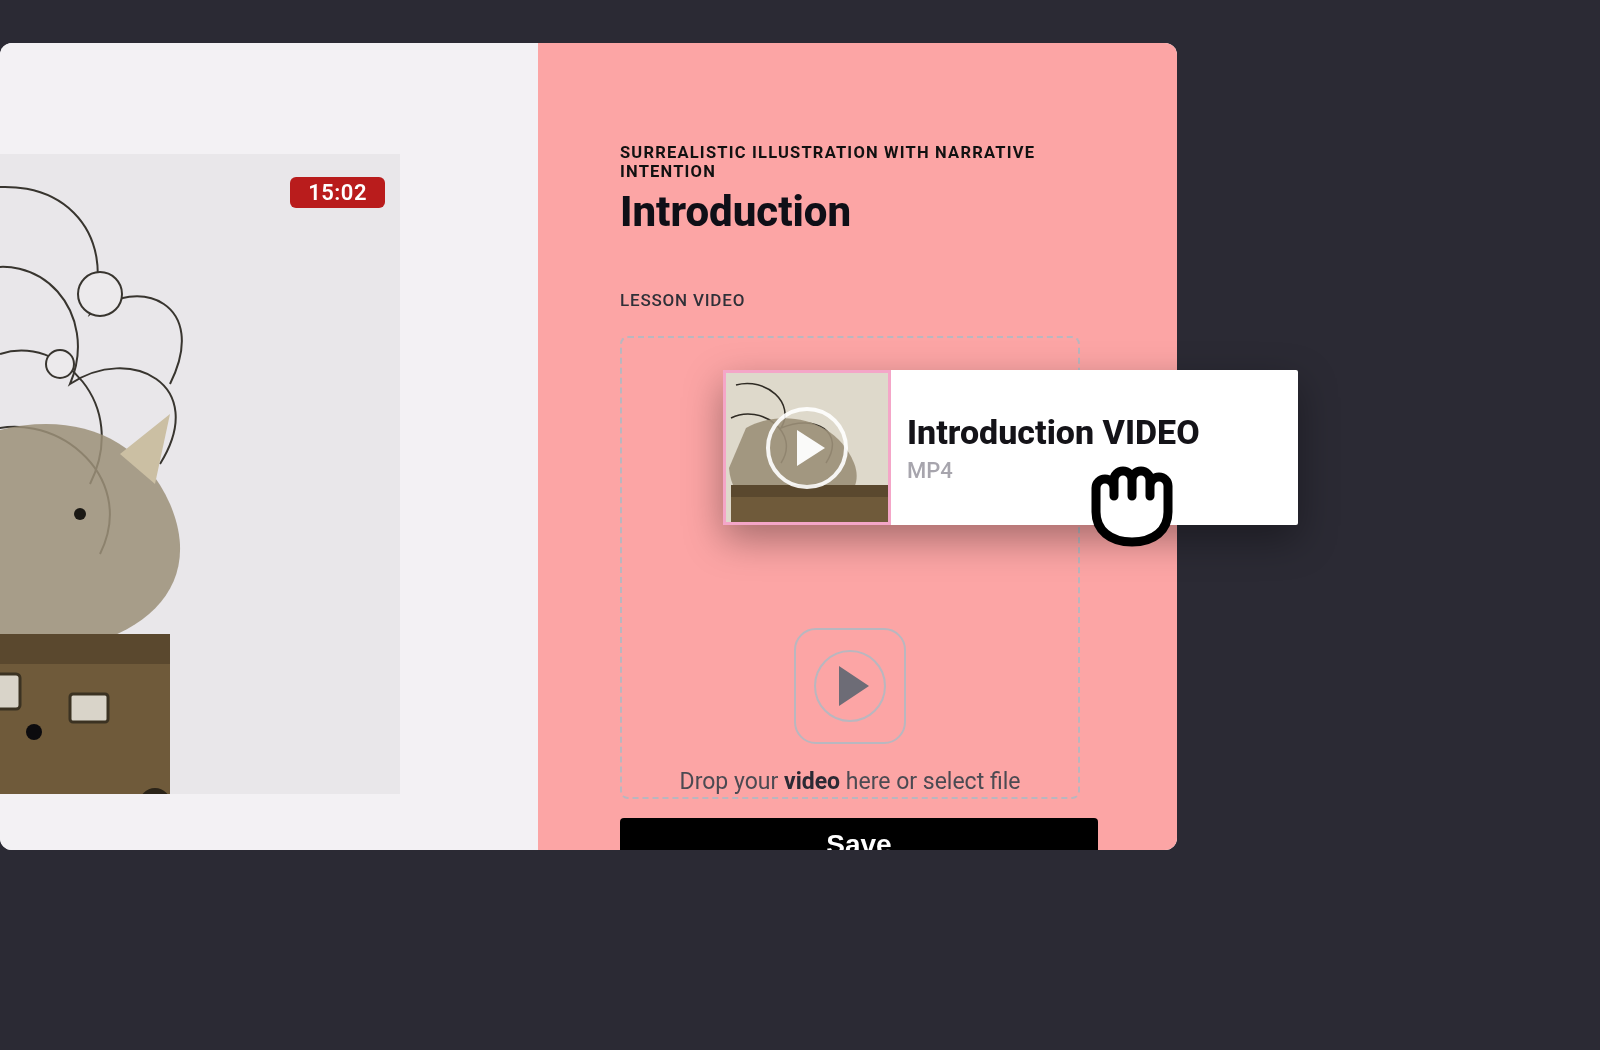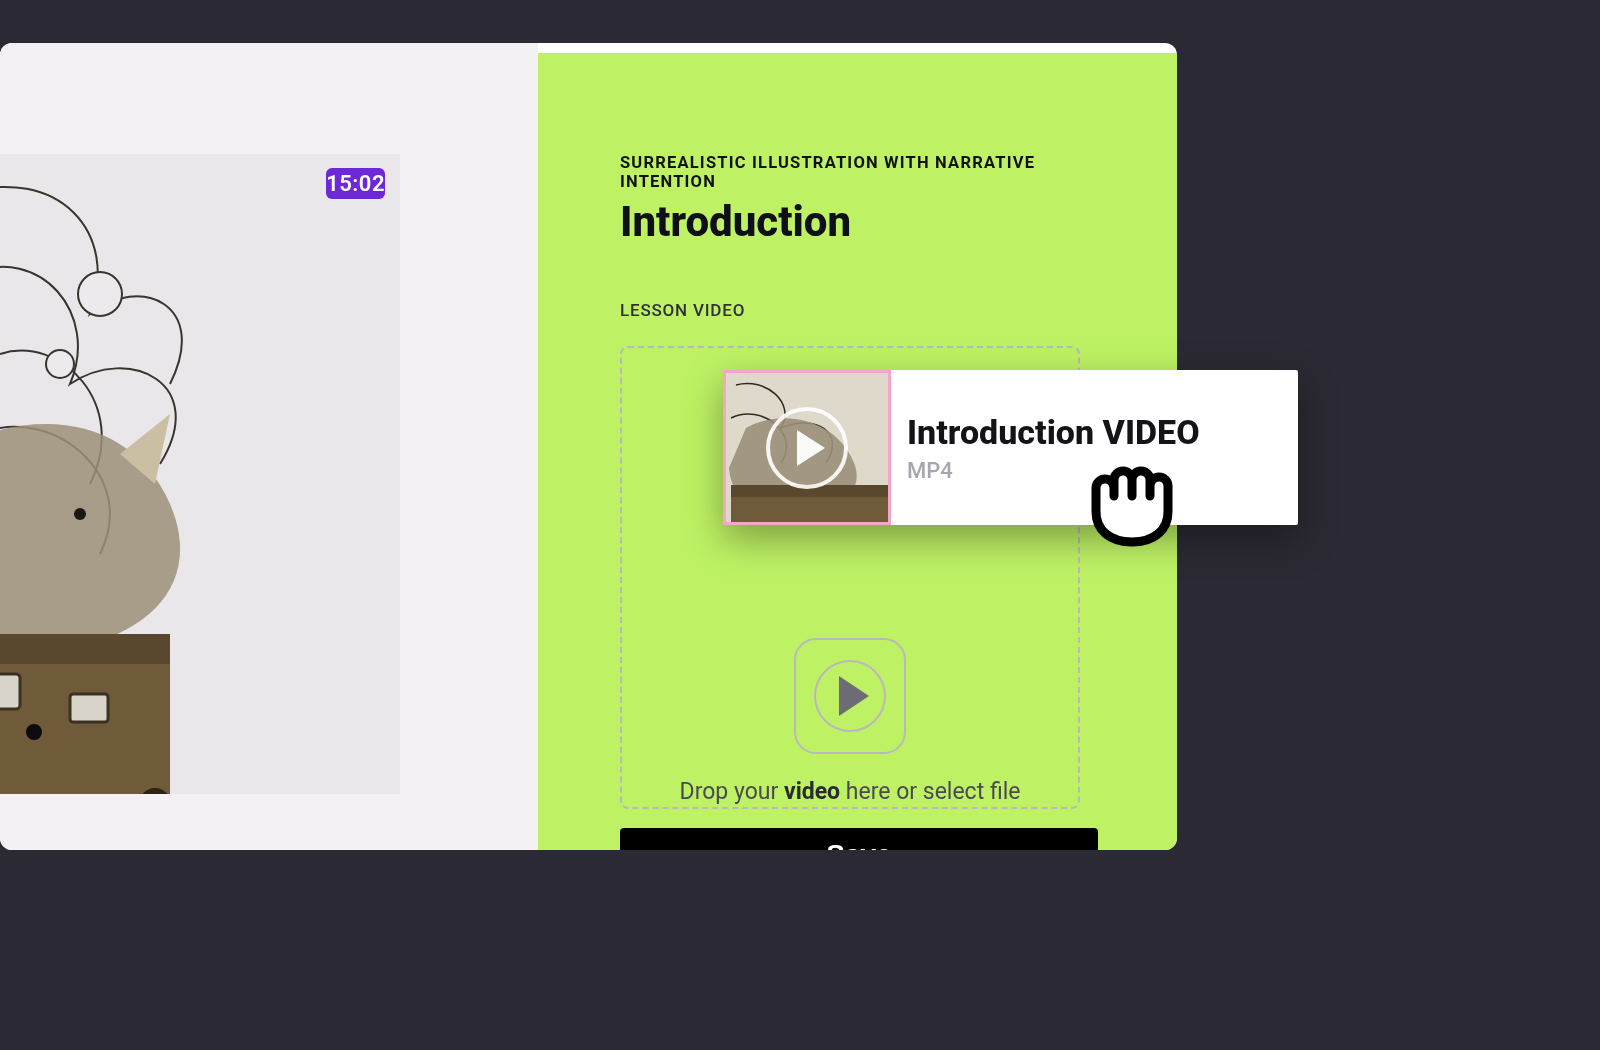--- a/index.html
+++ b/index.html
@@ -39,38 +39,37 @@
     top: 111px;
     width: 400px;
     height: 640px;
     background: #e6e4e8;
     overflow: hidden;
   }
   .video-preview svg { display:block; }
   .duration-badge {
     position: absolute;
     right: 15px;
-    top: 14px;
-    background: #6d28d9;
+    top: 23px;
+    background: #b91c1c;
     color: #fff;
     font-size: 22px;
     font-weight: 600;
-    padding: 3px 0;
+    padding: 3px 18px;
     border-radius: 6px;
     letter-spacing: 0.5px;
   }
 
   
   .right-pane {
     flex: 1;
     height: 100%;
-    background: #bef264;
+    background: #fca5a5;
     padding: 100px 78px 4px 82px;
     position: relative;
-    margin-top: 10px;
   }
   .course-name {
     font-size: 16.5px;
     font-weight: 700;
     letter-spacing: 1.2px;
     color: #111;
     margin-bottom: 6px;
   }
   .lesson-title {
     font-size: 42px;

